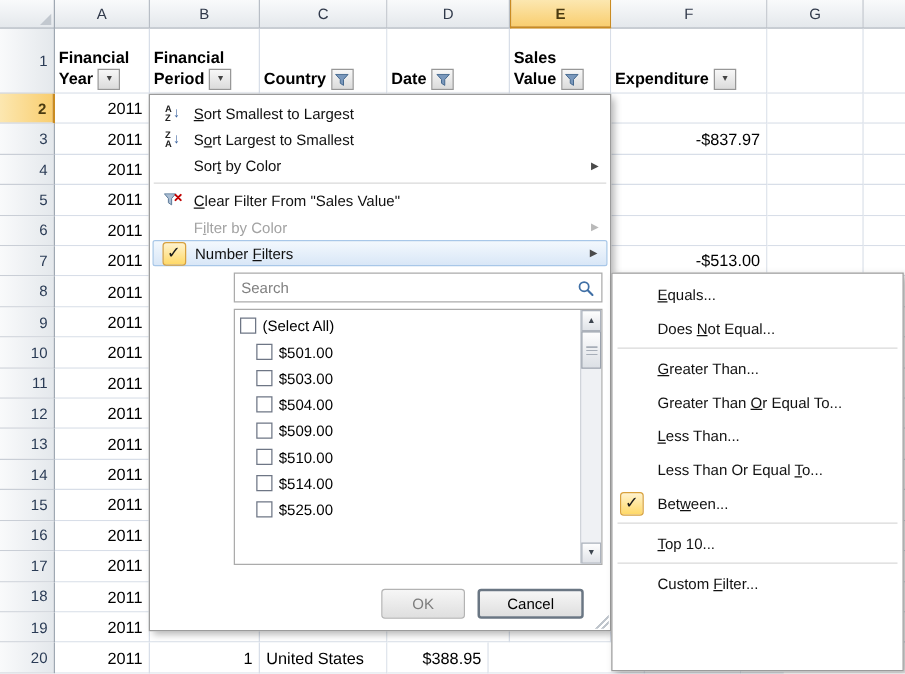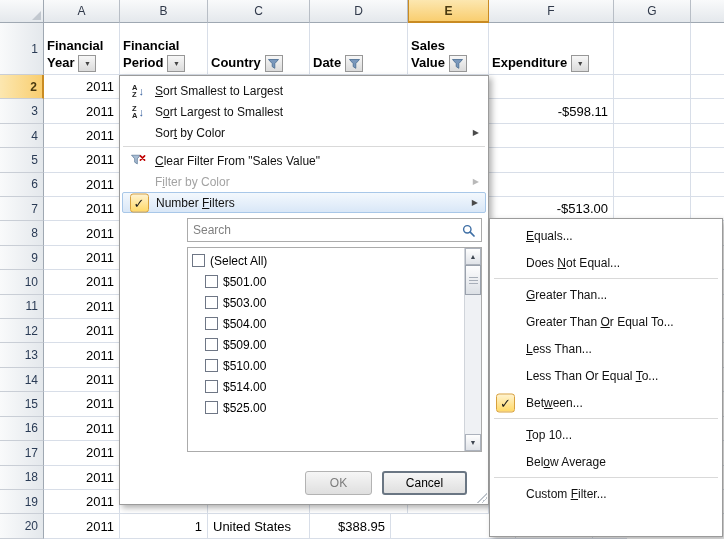--- a/index.html
+++ b/index.html
@@ -190,21 +190,21 @@
         <div class="cell" style="width: 77px;"></div>
         <div class="cell" style="width: 34px; border-right: none;"></div>
       </div>
       <div class="grow" style="height: 24.42px;">
         <div class="row-h">3</div>
         <div class="cell r" style="width: 76px;">2011</div>
         <div class="cell r" style="width: 88px;"></div>
         <div class="cell" style="width: 102px;"></div>
         <div class="cell r" style="width: 98px;"></div>
         <div class="cell r" style="width: 81px;"></div>
-        <div class="cell r" style="width: 125px;">-$598.11</div>
+        <div class="cell r" style="width: 125px;">-$837.97</div>
         <div class="cell" style="width: 77px;"></div>
         <div class="cell" style="width: 34px; border-right: none;"></div>
       </div>
       <div class="grow" style="height: 24.42px;">
         <div class="row-h">4</div>
         <div class="cell r" style="width: 76px;">2011</div>
         <div class="cell r" style="width: 88px;"></div>
         <div class="cell" style="width: 102px;"></div>
         <div class="cell r" style="width: 98px;"></div>
         <div class="cell r" style="width: 81px;"></div>
@@ -529,23 +529,20 @@
         <div class="s-item">
           <span class="s-chk">
             <span class="chk">✓</span>
           </span>
           <span>Bet<span class="u">w</span>een...</span>
         </div>
         <div class="s-sep"></div>
         <div class="s-item">
           <span><span class="u">T</span>op 10...</span>
         </div>
-        <div class="s-item">
-          <span>Bel<span class="u">o</span>w Average</span>
-        </div>
         <div class="s-sep"></div>
         <div class="s-item">
           <span>Custom <span class="u">F</span>ilter...</span>
         </div>
       </div>
   </div>
 
 </div>
 
 </body></html>

